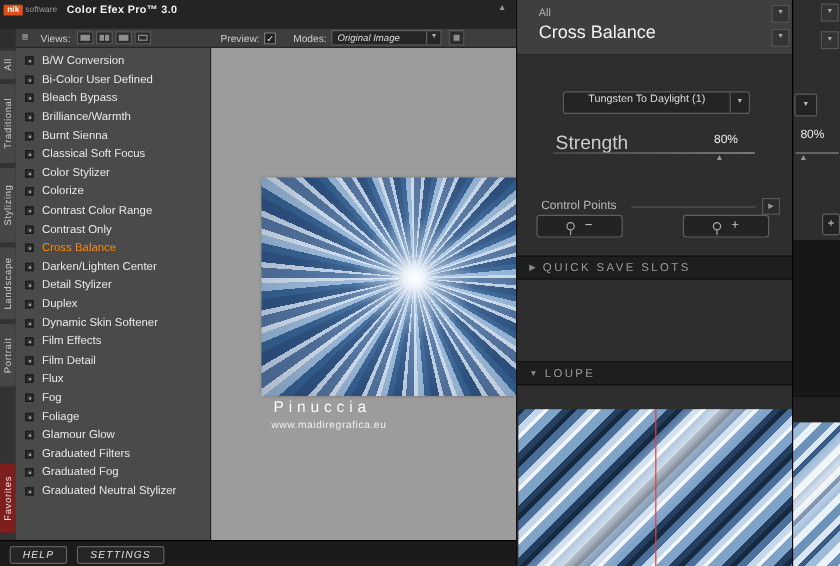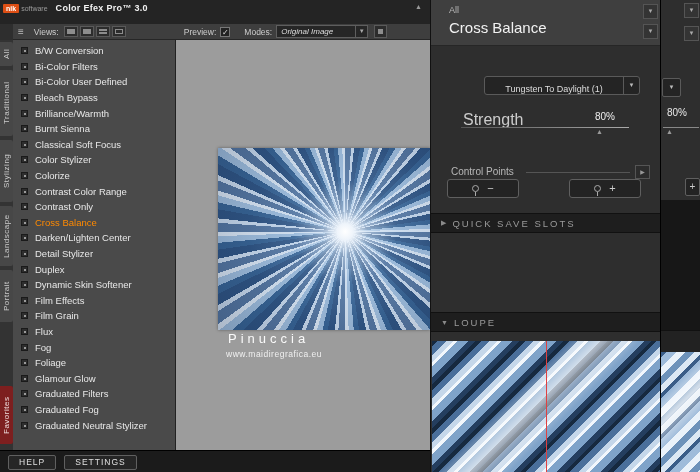--- a/index.html
+++ b/index.html
@@ -54,46 +54,46 @@
   .preview { position:absolute; left:42px; top:108px; width:212px; height:182px;
     background:
       radial-gradient(circle at 60% 46%, #ffffff 0%, #eef4fb 5%, rgba(205,223,242,.6) 14%, rgba(125,162,205,.25) 32%, rgba(45,80,125,.18) 60%, rgba(28,52,88,.3) 100%),
       repeating-conic-gradient(from 10deg at 60% 46%, #35608f 0deg 3deg, #a8c4e0 3deg 6deg, #e9f1f9 6deg 8deg, #56759d 8deg 12deg, #d7e4f2 12deg 14deg, #2c4f7c 14deg 18deg);
     box-shadow:0 0 3px rgba(0,0,0,.4); }
   .cap1 { position:absolute; left:52px; top:291px; color:#fafafa; font-size:13px; letter-spacing:4px; }
   .cap2 { position:absolute; left:50px; top:309px; color:#f0f0f0; font-size:8.5px; letter-spacing:.5px; }
 
   
   #footer { left:0; top:450px; width:430px; height:22px; background:#1b1b1b; border-top:1px solid #000; display:flex; gap:8px; padding:4px 0 0 8px; }
-  .fbtn { height:15px; padding:0 10px; background:#262626; border:1px solid #606060; border-radius:2px; color:#e0e0e0; font-size:8.5px; letter-spacing:1px; line-height:13px; }
+  .fbtn { height:15px; padding:0 10px; background:#262626; border:1px solid #606060; border-radius:2px; color:#e0e0e0; font-size:8.5px; letter-spacing:1px; line-height:13px;font-style:italic; }
 
   
   #rpanel { left:430px; top:0; width:230px; height:472px; background:#2e2e2e; border-left:1px solid #111; }
   .rp-header { position:absolute; left:0; top:0; width:230px; height:46px; background:#3f3f3f; border-bottom:1px solid #262626; }
   .rp-cat { position:absolute; left:18px; top:5px; color:#b5b5b5; font-size:9px; }
   .rp-title { position:absolute; left:18px; top:19px; color:#f2f2f2; font-size:15px; }
   .hbtn { position:absolute; right:3px; width:15px; height:15px; background:#343434; border:1px solid #555; color:#aaa; font-size:6px; text-align:center; line-height:13px; }
   .hb1 { top:4px; } .hb2 { top:24px; }
-  .preset { position:absolute; left:53px; top:76px; width:156px; height:19px; background:#242424; border:1px solid #5a5a5a; border-radius:3px; display:flex; align-items:flex-end; }
+  .preset { position:absolute; left:38px; top:76px; width:156px; height:19px; background:#242424; border:1px solid #5a5a5a; border-radius:3px; display:flex; align-items:flex-start; }
   .preset-label { flex:1; text-align:center; color:#ddd; font-size:9px; white-space:nowrap; }
   .preset-arrow { width:16px; height:100%; border-left:1px solid #5a5a5a; color:#bbb; font-size:6px; text-align:center; line-height:17px; }
   .strength-label { position:absolute; left:32px; top:111px; color:#ccc; font-size:16px; }
   .strength-value { position:absolute; left:164px; top:111px; color:#eee; font-size:10px; }
   .strength-track { position:absolute; left:30px; top:127px; width:168px; height:1px; background:linear-gradient(to right,#555,#aaa); }
   .strength-marker { position:absolute; left:165px; top:128px; color:#999; font-size:7px; }
   .cp-label { position:absolute; left:20px; top:166px; color:#b8b8b8; font-size:10px; }
   .cp-line { position:absolute; left:95px; top:172px; width:104px; height:1px; background:#555; }
   .cp-expand { position:absolute; left:204px; top:165px; width:15px; height:14px; background:#2c2c2c; border:1px solid #555; color:#999; font-size:6px; text-align:center; line-height:12px; }
   .cp-btn { position:absolute; top:179px; width:72px; height:19px; background:#232323; border:1px solid #5f5f5f; border-radius:3px; display:flex; align-items:center; justify-content:center; gap:8px; }
   .cp-minus { left:16px; } .cp-plus { left:138px; }
   .cp-glyph { width:7px; height:7px; border:1px solid #aaa; border-radius:50%; position:relative; }
   .cp-glyph::after { content:""; position:absolute; left:2px; top:6px; width:1px; height:4px; background:#aaa; }
   .cp-sign { color:#ccc; font-size:11px; line-height:1; }
   .sec-bar { position:absolute; left:0; width:262px; height:20px; background:#1e1e1e; border-top:1px solid #111; border-bottom:1px solid #111; display:flex; align-items:center; padding-left:10px; gap:6px; }
-  .qss-bar { top:213px; } .loupe-bar { top:312px; }
+  .qss-bar { top:213px; } .loupe-bar { top:301px; }
   .bar-arrow { color:#8a8a8a; font-size:7px; }
   .bar-text { color:#9a9a9a; font-size:9.5px; letter-spacing:2px; }
   .loupe-img { position:absolute; left:1px; top:341px; width:228px; height:131px;
     background:
       linear-gradient(135deg, transparent 38%, rgba(255,255,255,.65) 47%, transparent 58%),
       repeating-linear-gradient(135deg, #16293f 0 4px, #4a6f9b 4px 10px, #c5d7ea 10px 15px, #f2f7fc 15px 18px, #7fa3c9 18px 26px, #243e5f 26px 31px); }
   .loupe-line { position:absolute; left:50%; top:0; width:1px; height:100%; background:#e04040; }
 
   
   #rstrip { left:660px; top:0; width:40px; height:472px; background:#2e2e2e; border-left:1px solid #000; }
@@ -154,24 +154,20 @@
   </div>
 
   <div class="abs" id="filterlist">
     <ul>
       <li>
           <span class="bullet"></span>
           <span>B/W Conversion</span>
         </li>
       <li>
           <span class="bullet"></span>
-          <span>Bi-Color Filters</span>
-        </li>
-      <li>
-          <span class="bullet"></span>
           <span>Bi-Color User Defined</span>
         </li>
       <li>
           <span class="bullet"></span>
           <span>Bleach Bypass</span>
         </li>
       <li>
           <span class="bullet"></span>
           <span>Brilliance/Warmth</span>
         </li>
@@ -218,21 +214,21 @@
       <li>
           <span class="bullet"></span>
           <span>Dynamic Skin Softener</span>
         </li>
       <li>
           <span class="bullet"></span>
           <span>Film Effects</span>
         </li>
       <li>
           <span class="bullet"></span>
-          <span>Film Grain</span>
+          <span>Film Detail</span>
         </li>
       <li>
           <span class="bullet"></span>
           <span>Flux</span>
         </li>
       <li>
           <span class="bullet"></span>
           <span>Fog</span>
         </li>
       <li>

